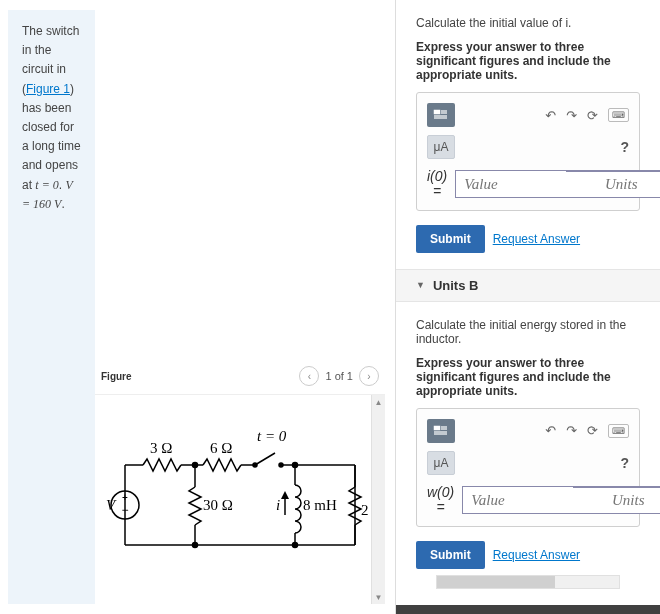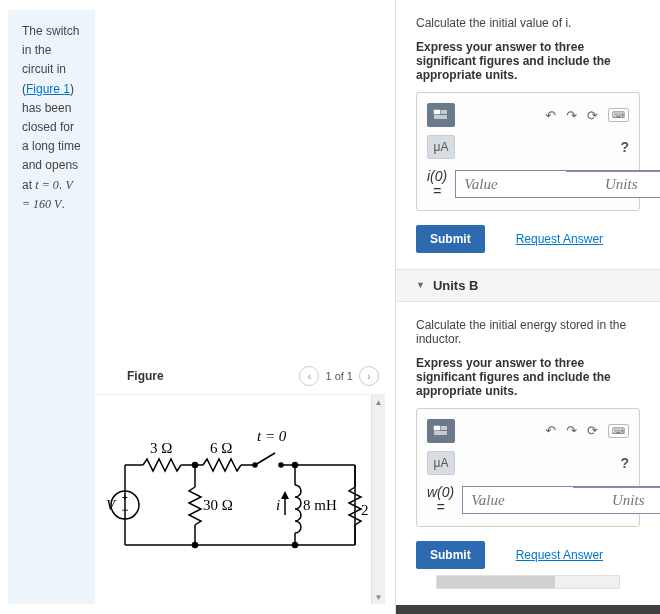--- a/index.html
+++ b/index.html
@@ -5,21 +5,21 @@
 * { box-sizing: border-box; margin: 0; padding: 0; }
 body { font-family: Arial, sans-serif; font-size: 12px; color: #333; background: #fff; width: 660px; height: 614px; overflow: hidden; position: relative; }
 .container { display: flex; height: 614px; }
 .left-col { width: 396px; padding: 10px 10px 10px 8px; border-right: 1px solid #ddd; display: flex; }
 .right-col { flex: 1; padding: 0; overflow-y: auto; background: #404040; }
 .problem-box { background: #edf4fa; padding: 12px 14px; color: #444; line-height: 1.6; font-size: 12px; }
 .problem-box a { color: #0077cc; text-decoration: underline; }
 .eq { font-style: italic; font-family: 'Times New Roman', serif; }
 .figure-section { margin-top: auto; padding-top: 20px; }
 .figure-header { display: flex; align-items: center; justify-content: space-between; padding: 4px 6px 8px 6px; }
-.figure-title { font-weight: bold; font-size: 12px; color: #333; margin-left: 26px; }
+.figure-title { font-weight: bold; font-size: 10px; color: #333; }
 .pager { display: flex; align-items: center; gap: 6px; font-size: 11px; color: #555; }
 .pager-btn { width: 20px; height: 20px; border: 1px solid #ccc; border-radius: 50%; background: #fff; display: flex; align-items: center; justify-content: center; color: #888; cursor: pointer; font-size: 10px; }
 .figure-viewport { position: relative; border-top: 1px solid #eee; height: 210px; }
 .figure-svg { width: 290px; height: 170px; margin: 20px auto 0; display: block; }
 .vscroll { position: absolute; right: 0; top: 0; width: 14px; height: 100%; background: #f0f0f0; border-left: 1px solid #e0e0e0; }
 .vscroll-up, .vscroll-down { height: 14px; background: #f0f0f0; display: flex; align-items: center; justify-content: center; font-size: 8px; color: #888; }
 .vscroll-thumb { height: calc(100% - 28px); background: #f0f0f0; }
 .part-block { padding: 10px 20px 16px 20px; background: #fff; }
 .part-header-bar { background: #f5f5f5; padding: 8px 20px; border-top: 1px solid #e5e5e5; border-bottom: 1px solid #e5e5e5; display: flex; align-items: center; gap: 8px; font-weight: bold; font-size: 13px; }
 .caret-down { font-size: 9px; color: #666; }
@@ -30,21 +30,21 @@
 .toolbar-left { display: flex; gap: 4px; align-items: center; }
 .toolbar-right { display: flex; gap: 10px; align-items: center; color: #666; }
 .tb-btn { background: #6a7a8a; color: #fff; border: none; width: 28px; height: 24px; border-radius: 2px; display: flex; align-items: center; justify-content: center; font-size: 12px; cursor: pointer; }
 .tb-btn.light { background: #d8dde3; color:#555; border:1px solid #c8ced6; }
 .toolbar-row2 { display: flex; gap: 4px; margin-bottom: 10px; }
 .answer-inputs { display: flex; align-items: center; gap: 8px; }
 .var-label { font-style: italic; font-family: Liberation Sans, sans-serif; font-size: 14px; text-align: center; line-height: 1.1; }
 .input-stack { display: flex; flex-direction: row; border: 1px solid #88a; }
 .input-field { width: 110px; height: 26px; border: none; padding: 2px 8px; font-style: italic; color: #999; font-family: 'Times New Roman', serif; font-size: 15px; outline: none; }
 .input-stack .input-field + .input-field { border-top: 1px solid #88a; text-align: center; }
-.actions { margin-top: 14px; display: flex; align-items: center; gap: 31px; }
+.actions { margin-top: 14px; display: flex; align-items: center; gap: 8px; }
 .submit-btn { background: #2d6ab0; color: #fff; border: none; padding: 7px 14px; border-radius: 2px; font-weight: bold; font-size: 12px; cursor: pointer; }
 .req-answer { color: #0077cc; text-decoration: underline; font-size: 12px; cursor: pointer; }
 .toolbar-icon { font-size: 13px; cursor: pointer; }
 .kb-icon { border: 1px solid #bbb; border-radius: 2px; padding: 1px 3px; font-size: 9px; }
 .hscroll-bottom { height: 14px; background: #f0f0f0; margin: 6px 20px 0 20px; border:1px solid #e0e0e0; position: relative; }
 .hscroll-thumb { position:absolute; left:0; top:0; height:100%; width:65%; background:#d0d0d0; }
 </style>
 </head>
 <body>
 

